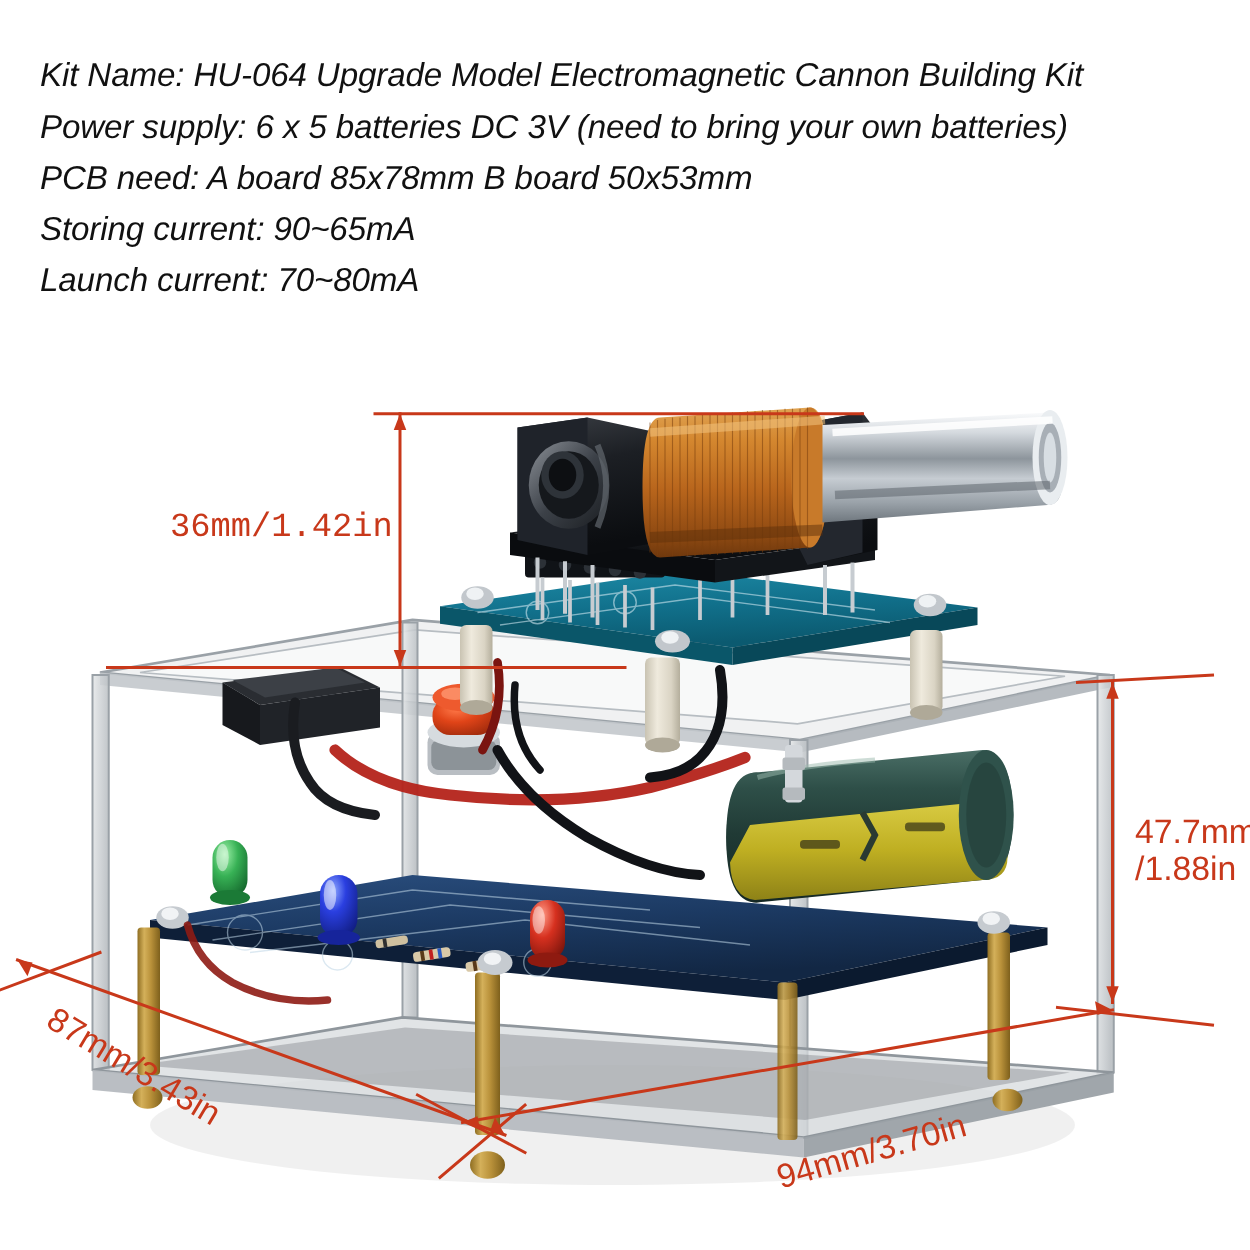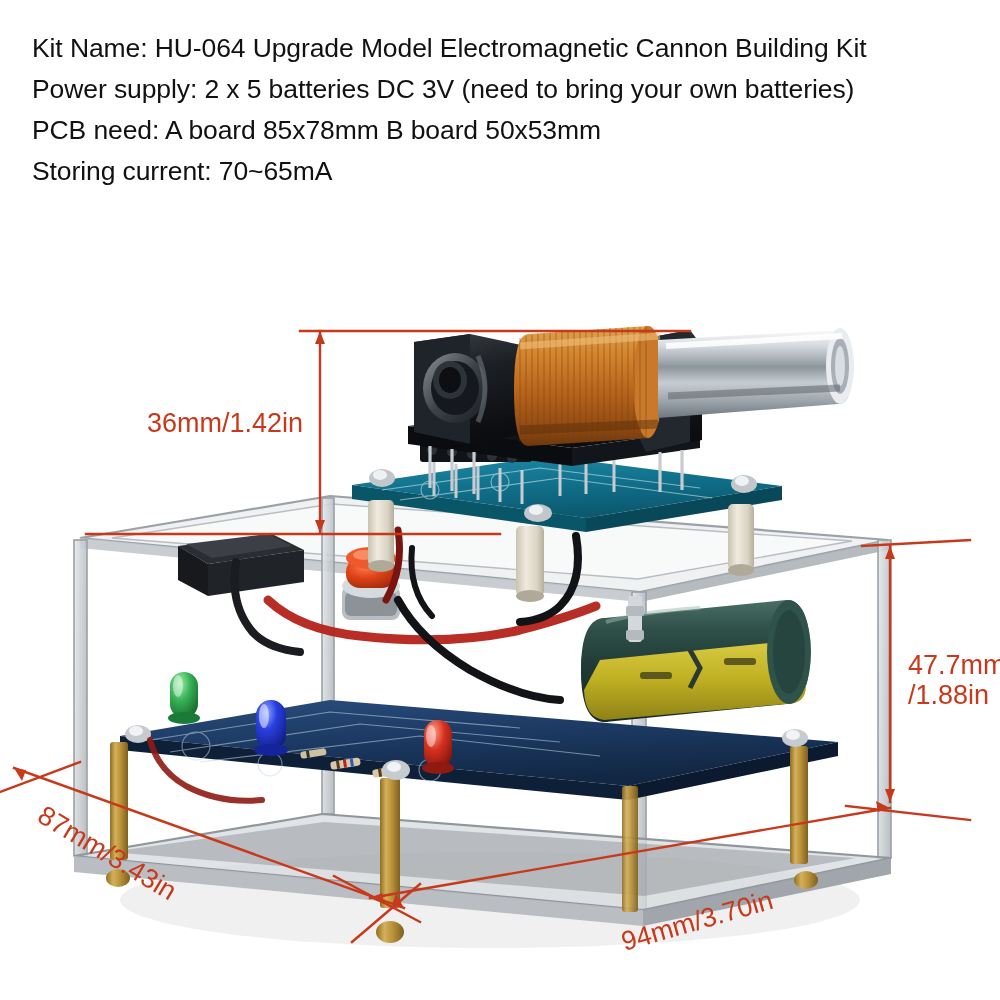--- a/index.html
+++ b/index.html
@@ -7,21 +7,21 @@
   body{
     width:1000px;height:1000px;
     background:#ffffff;
     font-family:"Liberation Sans", sans-serif;
     overflow:hidden;
     position:relative;
   }
   #stage{position:absolute;left:0;top:0;width:1000px;height:1000px;background:#fff;}
 
   
-  .specs{position:absolute;left:32px;top:28px;width:960px;}
+  .specs{position:absolute;left:32px;top:40px;width:960px;font-style:italic;}
   .spec-line{
     font-size:26.5px;
     line-height:41px;
     color:#111111;
     white-space:nowrap;
     letter-spacing:-0.1px;
   }
 
   
   .photo{position:absolute;left:0;top:300px;width:1000px;height:700px;}
@@ -29,35 +29,36 @@
   
   .dims{position:absolute;left:0;top:0;width:1000px;height:1000px;pointer-events:none;}
   .dim-label{
     position:absolute;
     color:#C8381A;
     font-size:27px;
     line-height:30px;
     white-space:pre;
     font-family:"Liberation Sans", sans-serif;
   }
-  #dim-36{left:147px;top:408px;}
+  #dim-36{left:136px;top:408px;font-family:Liberation Mono, monospace;}
   #dim-477{left:908px;top:650px;}
   #dim-87{left:48px;top:800px;transform:rotate(31deg);transform-origin:left top;}
   #dim-94{left:618px;top:928px;transform:rotate(-16deg);transform-origin:left top;}
 </style>
 </head>
 <body>
 
 <div id="stage">
 
   <div class="specs">
     <div class="spec-line">Kit Name: HU-064 Upgrade Model Electromagnetic Cannon Building Kit</div>
-    <div class="spec-line">Power supply: 2 x 5 batteries DC 3V (need to bring your own batteries)</div>
+    <div class="spec-line">Power supply: 6 x 5 batteries DC 3V (need to bring your own batteries)</div>
     <div class="spec-line">PCB need: A board 85x78mm B board 50x53mm</div>
-    <div class="spec-line">Storing current: 70~65mA</div>
+    <div class="spec-line">Storing current: 90~65mA</div>
+    <div class="spec-line">Launch current: 70~80mA</div>
   </div>
 
   <svg class="photo" viewBox="0 0 1000 700" width="1000" height="700">
     <defs>
       <linearGradient id="gCopper" x1="0" y1="0" x2="0" y2="1">
         <stop offset="0%" stop-color="#E0A352"></stop>
         <stop offset="22%" stop-color="#D4872F"></stop>
         <stop offset="55%" stop-color="#B8651C"></stop>
         <stop offset="85%" stop-color="#8F4A12"></stop>
         <stop offset="100%" stop-color="#6E380D"></stop>

